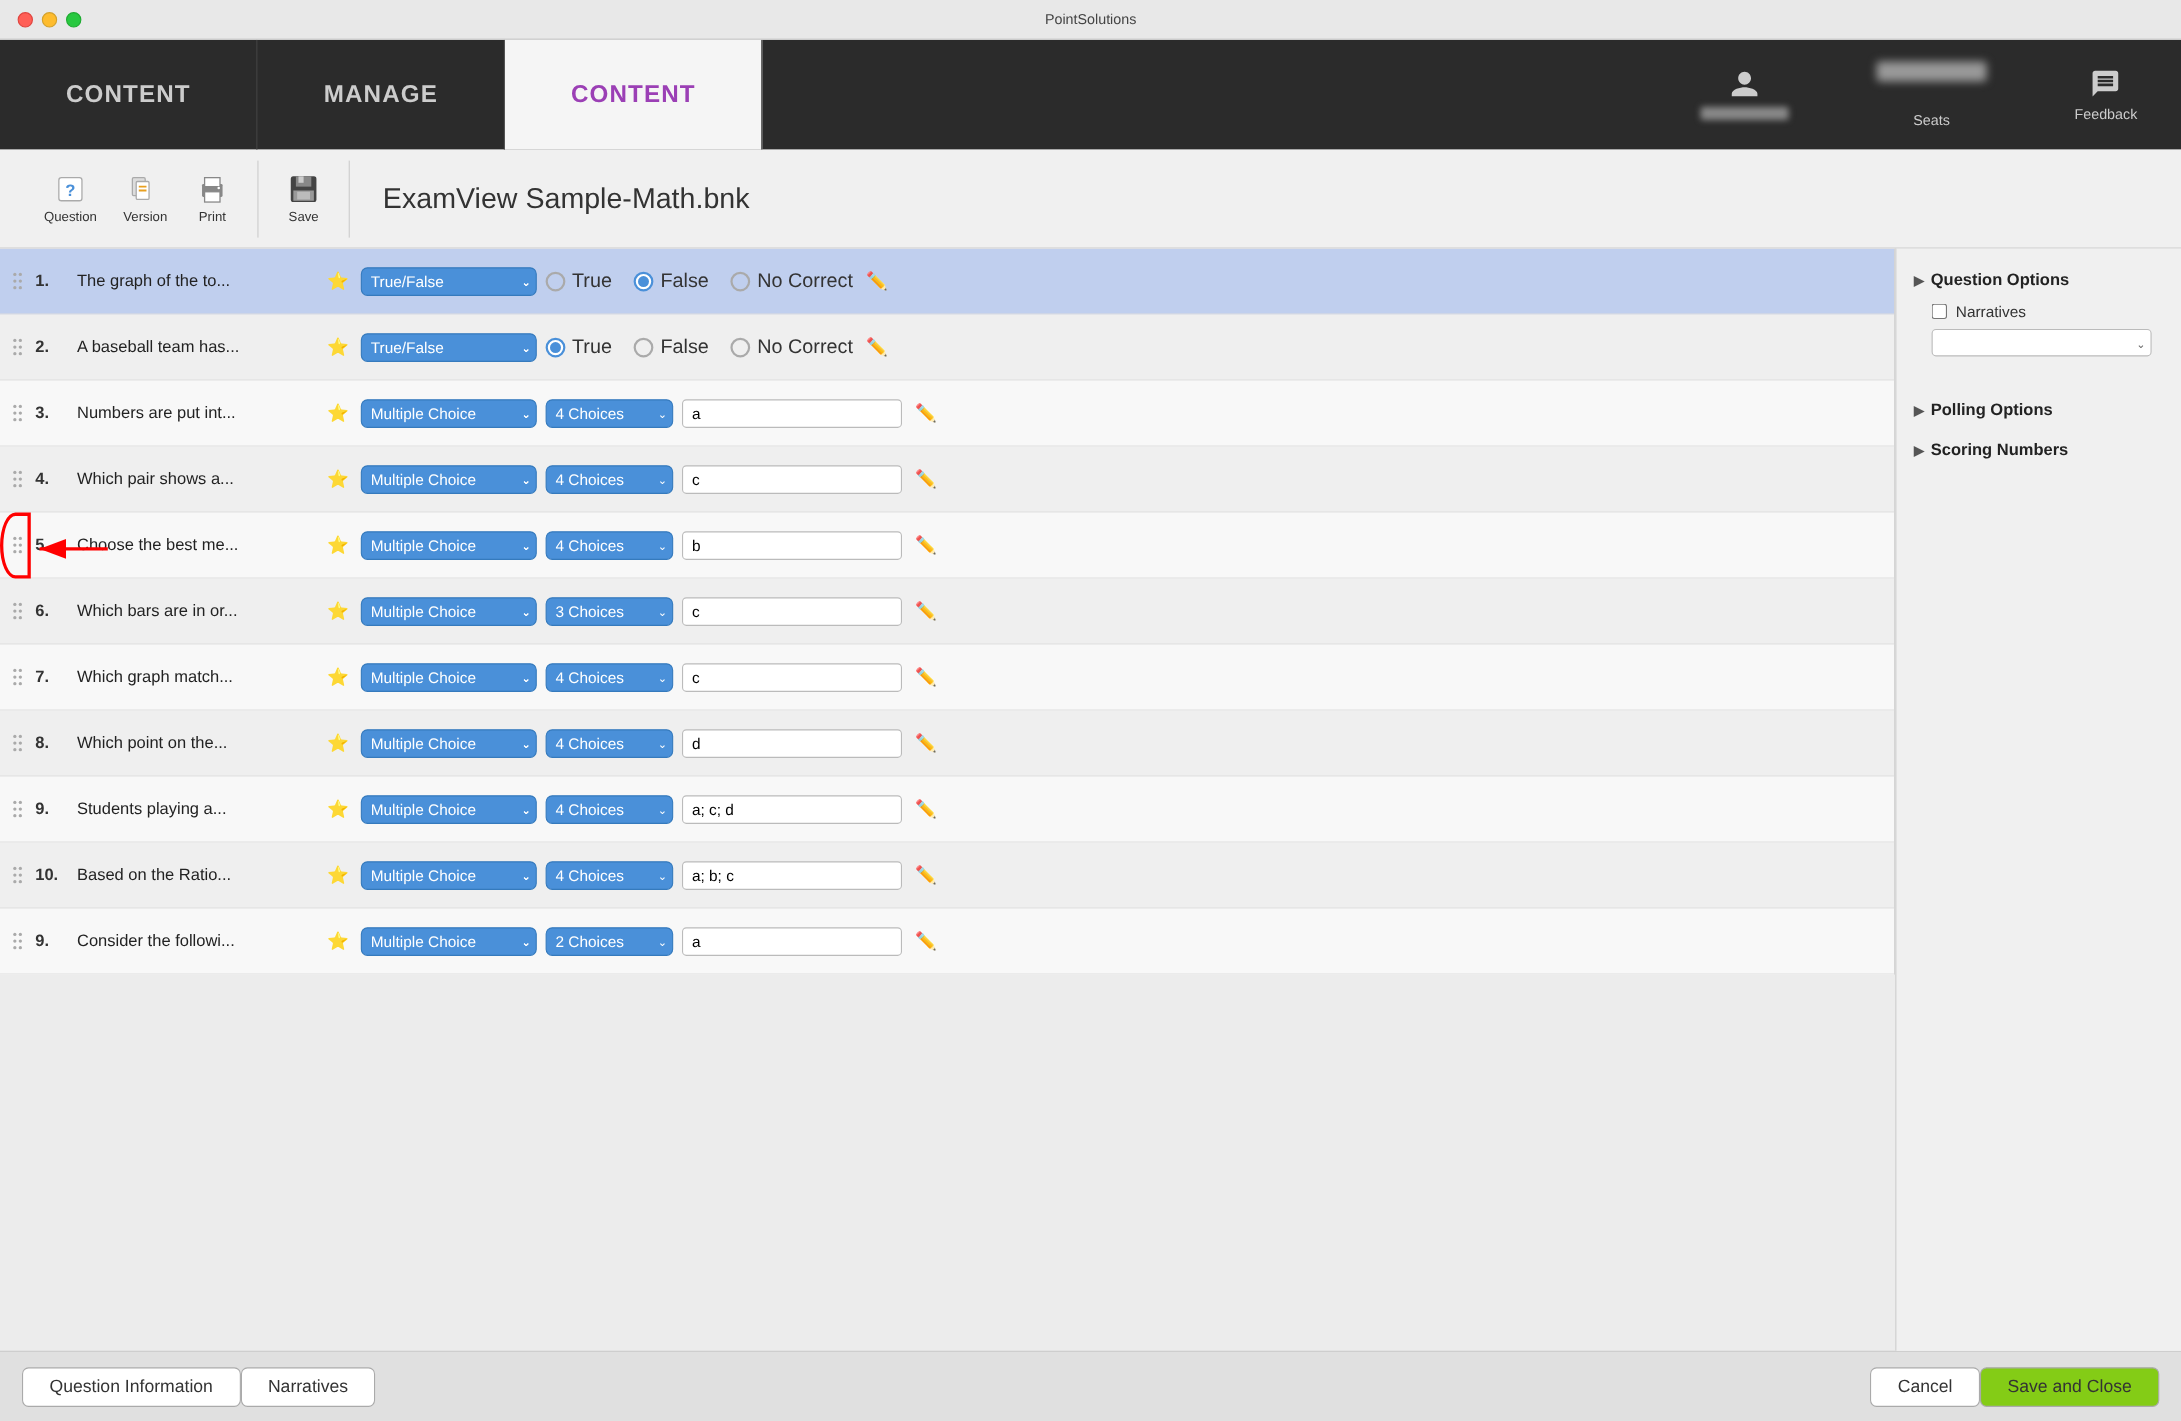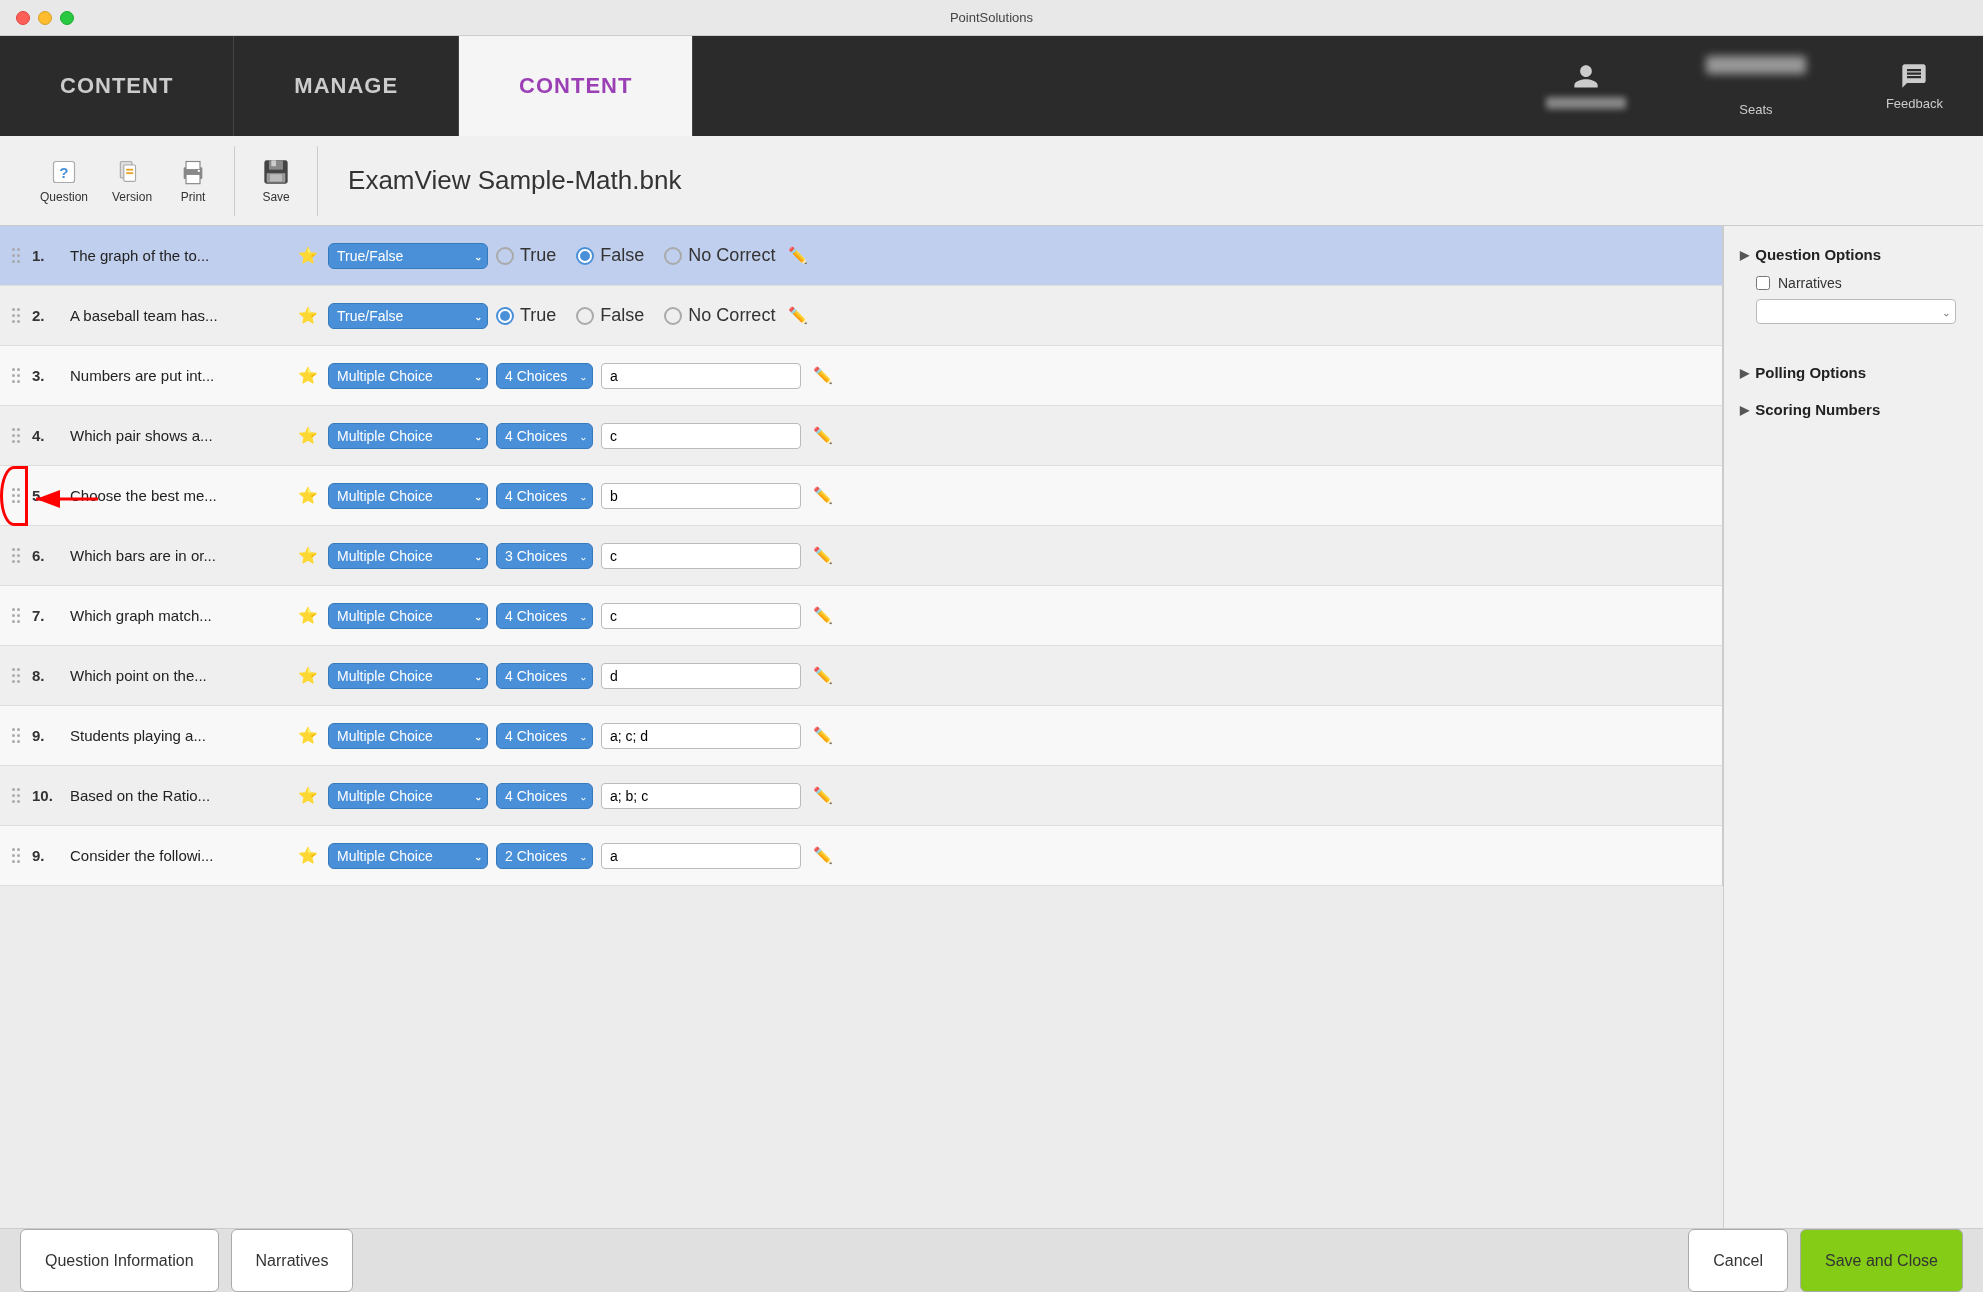--- a/index.html
+++ b/index.html
@@ -228,21 +228,21 @@
       content: '⌃';
       position: absolute;
       right: 6px;
       top: 50%;
       transform: translateY(-50%) rotate(180deg);
       pointer-events: none;
       font-size: 10px;
       color: #666;
     }
     .type-select { width: 160px; }
-    .choices-select { width: 97px; }
+    .choices-select { width: 116px; }
 
     
     .select-blue {
       background: #4a90d9;
       color: white;
       border: 1px solid #357abd;
       border-radius: 6px;
       padding: 4px 24px 4px 8px;
       font-size: 14px;
       appearance: none;
@@ -370,22 +370,22 @@
       pointer-events: none;
       font-size: 10px;
       color: #666;
     }
 
     
     .bottom-bar {
       background: #e0e0e0;
       height: 64px;
       display: flex;
+      align-items: center;
       padding: 0 20px;
-      gap: 12px;
       border-top: 1px solid #ccc;
     }
     .bottom-btn {
       border: 1px solid #aaa;
       background: white;
       border-radius: 6px;
       padding: 8px 24px;
       font-size: 16px;
       cursor: pointer;
       color: #333;

